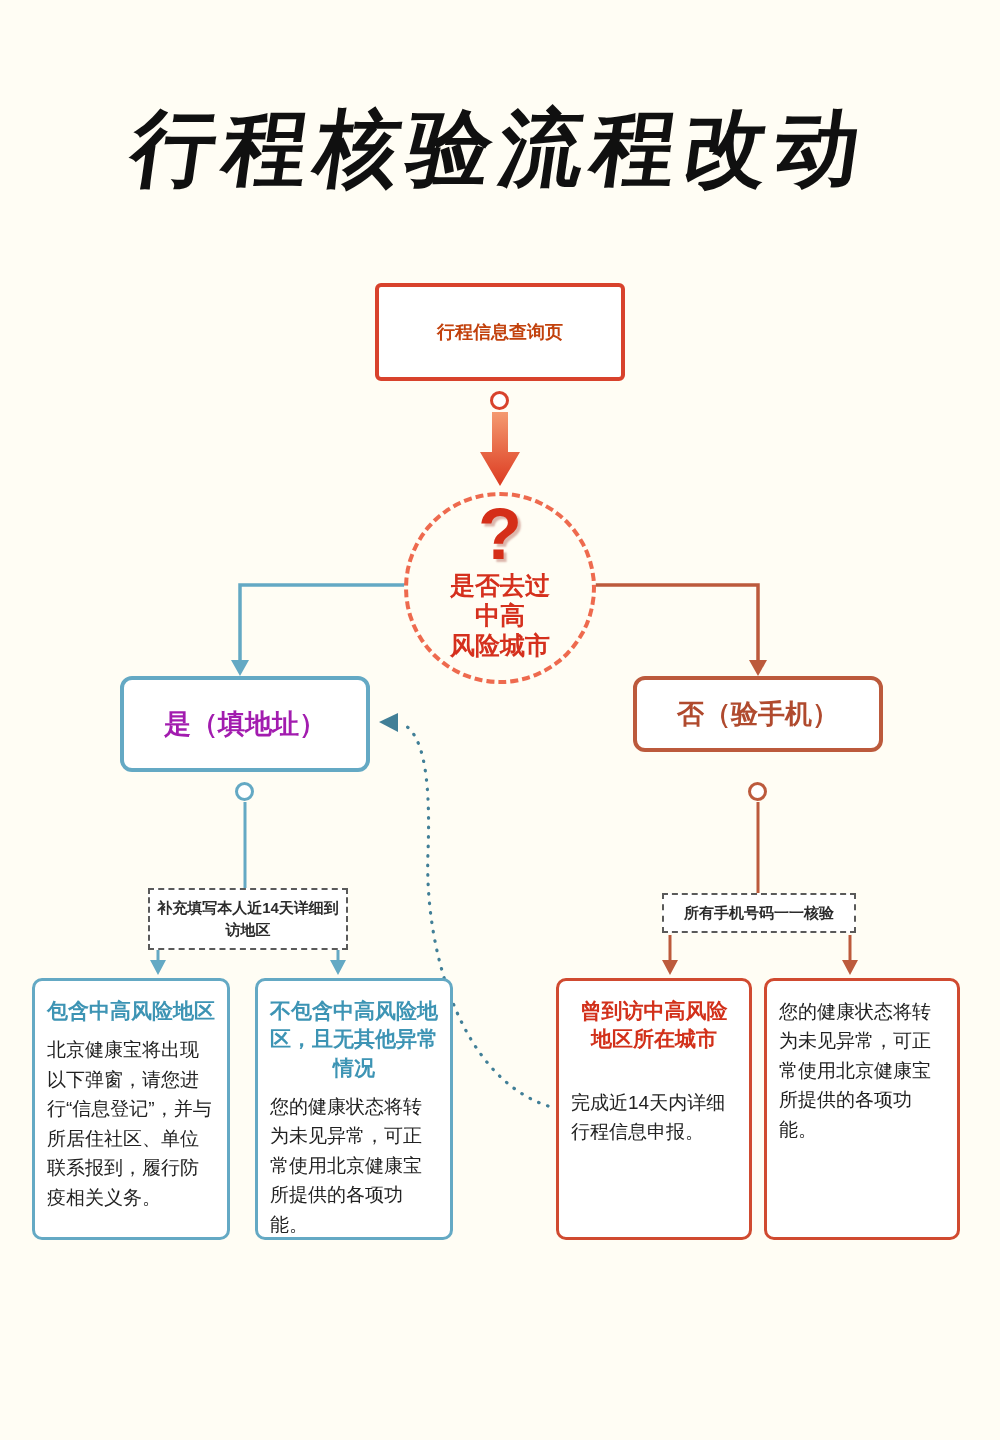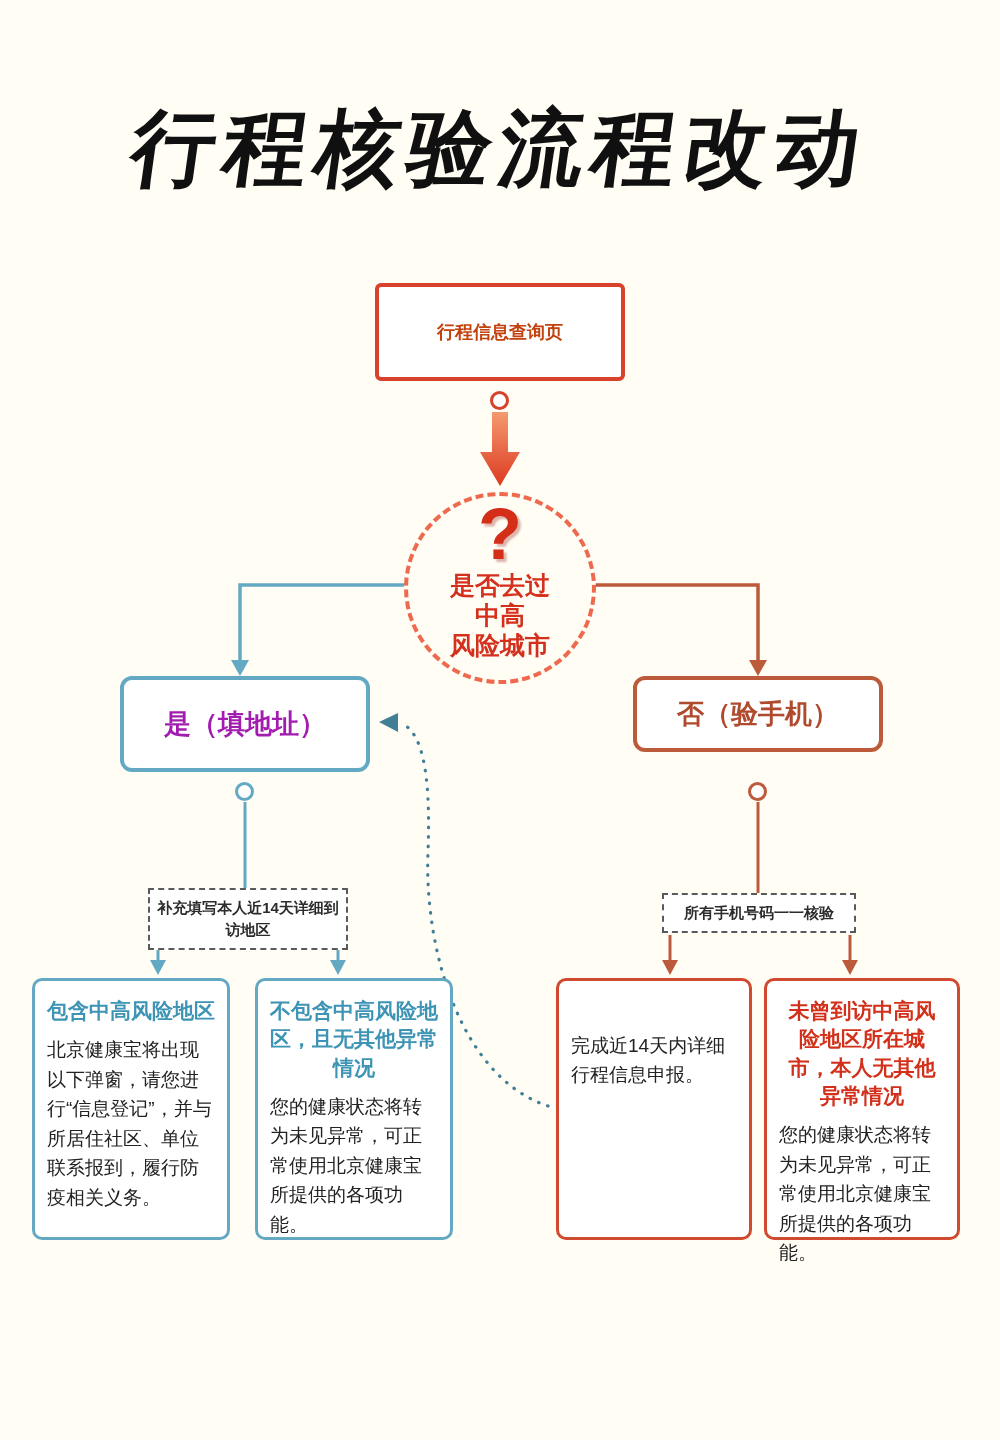--- a/index.html
+++ b/index.html
@@ -139,21 +139,21 @@
     <div class="o-title">包含中高风险地区</div>
     <div class="o-body">北京健康宝将出现以下弹窗，请您进行“信息登记”，并与所居住社区、单位联系报到，履行防疫相关义务。</div>
   </div>
 
   <div class="outcome blue-box o2">
     <div class="o-title">不包含中高风险地区，且无其他异常情况</div>
     <div class="o-body">您的健康状态将转为未见异常，可正常使用北京健康宝所提供的各项功能。</div>
   </div>
 
   <div class="outcome red-box o3">
+    <div class="o-title">曾到访中高风险地区所在城市</div>
     <div class="o-body">完成近14天内详细行程信息申报。</div>
   </div>
 
   <div class="outcome red-box o4">
-    <div class="o-title">未曾到访中高风险地区所在城市，本人无其他异常情况</div>
     <div class="o-body">您的健康状态将转为未见异常，可正常使用北京健康宝所提供的各项功能。</div>
   </div>
 
 </div>
 
 </body></html>

